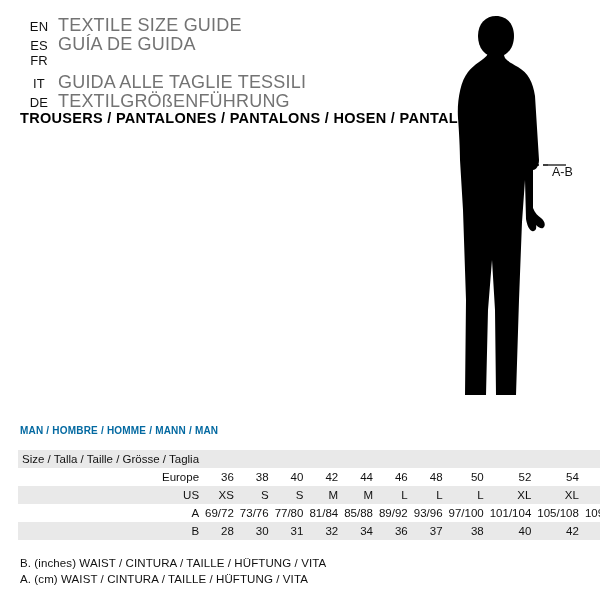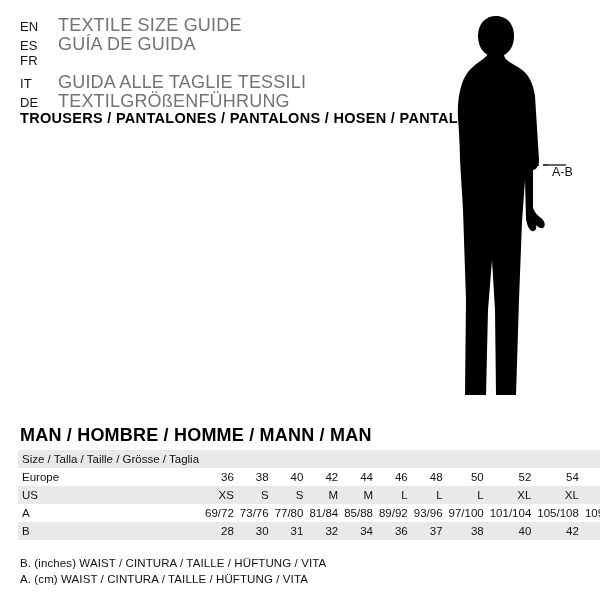--- a/index.html
+++ b/index.html
@@ -25,20 +25,21 @@
   .lang-block {
     position: absolute;
     left: 20px;
     top: 15px;
     width: 380px;
   }
   .lang-row {
     display: flex;
     align-items: baseline;
     height: 19px;
+    text-align: center;
   }
   .lang-code {
     width: 38px;
     font-size: 13px;
     letter-spacing: 0.2px;
     color: #111;
   }
   .lang-text {
     font-size: 18px;
     letter-spacing: 0.2px;
@@ -72,45 +73,45 @@
     top: 155px;
     font-size: 12.5px;
     color: #111;
   }
 
   
   .table-title {
     position: absolute;
     left: 20px;
     top: 425px;
-    font-size: 18px;
+    font-size: 10px;
     font-weight: bold;
     letter-spacing: 0.2px;
-    color: #000000;
+    color: #0369a1;
   }
 
   table.size-table {
     position: absolute;
     left: 18px;
     top: 450px;
     width: 564px;
     border-collapse: collapse;
     font-size: 11.5px;
   }
   table.size-table td {
     padding: 3px 2px 3px 4px;
     color: #111;
     white-space: nowrap;
   }
   table.size-table tr.shaded td {
     background: #e9e9e9;
   }
   table.size-table td.col-label {
     width: 88px;
-    text-align: left;
+    text-align: right;
   }
   table.size-table td.val {
     width: 53px;
     text-align: right;
   }
 
   
   .footnotes {
     position: absolute;
     left: 20px;

